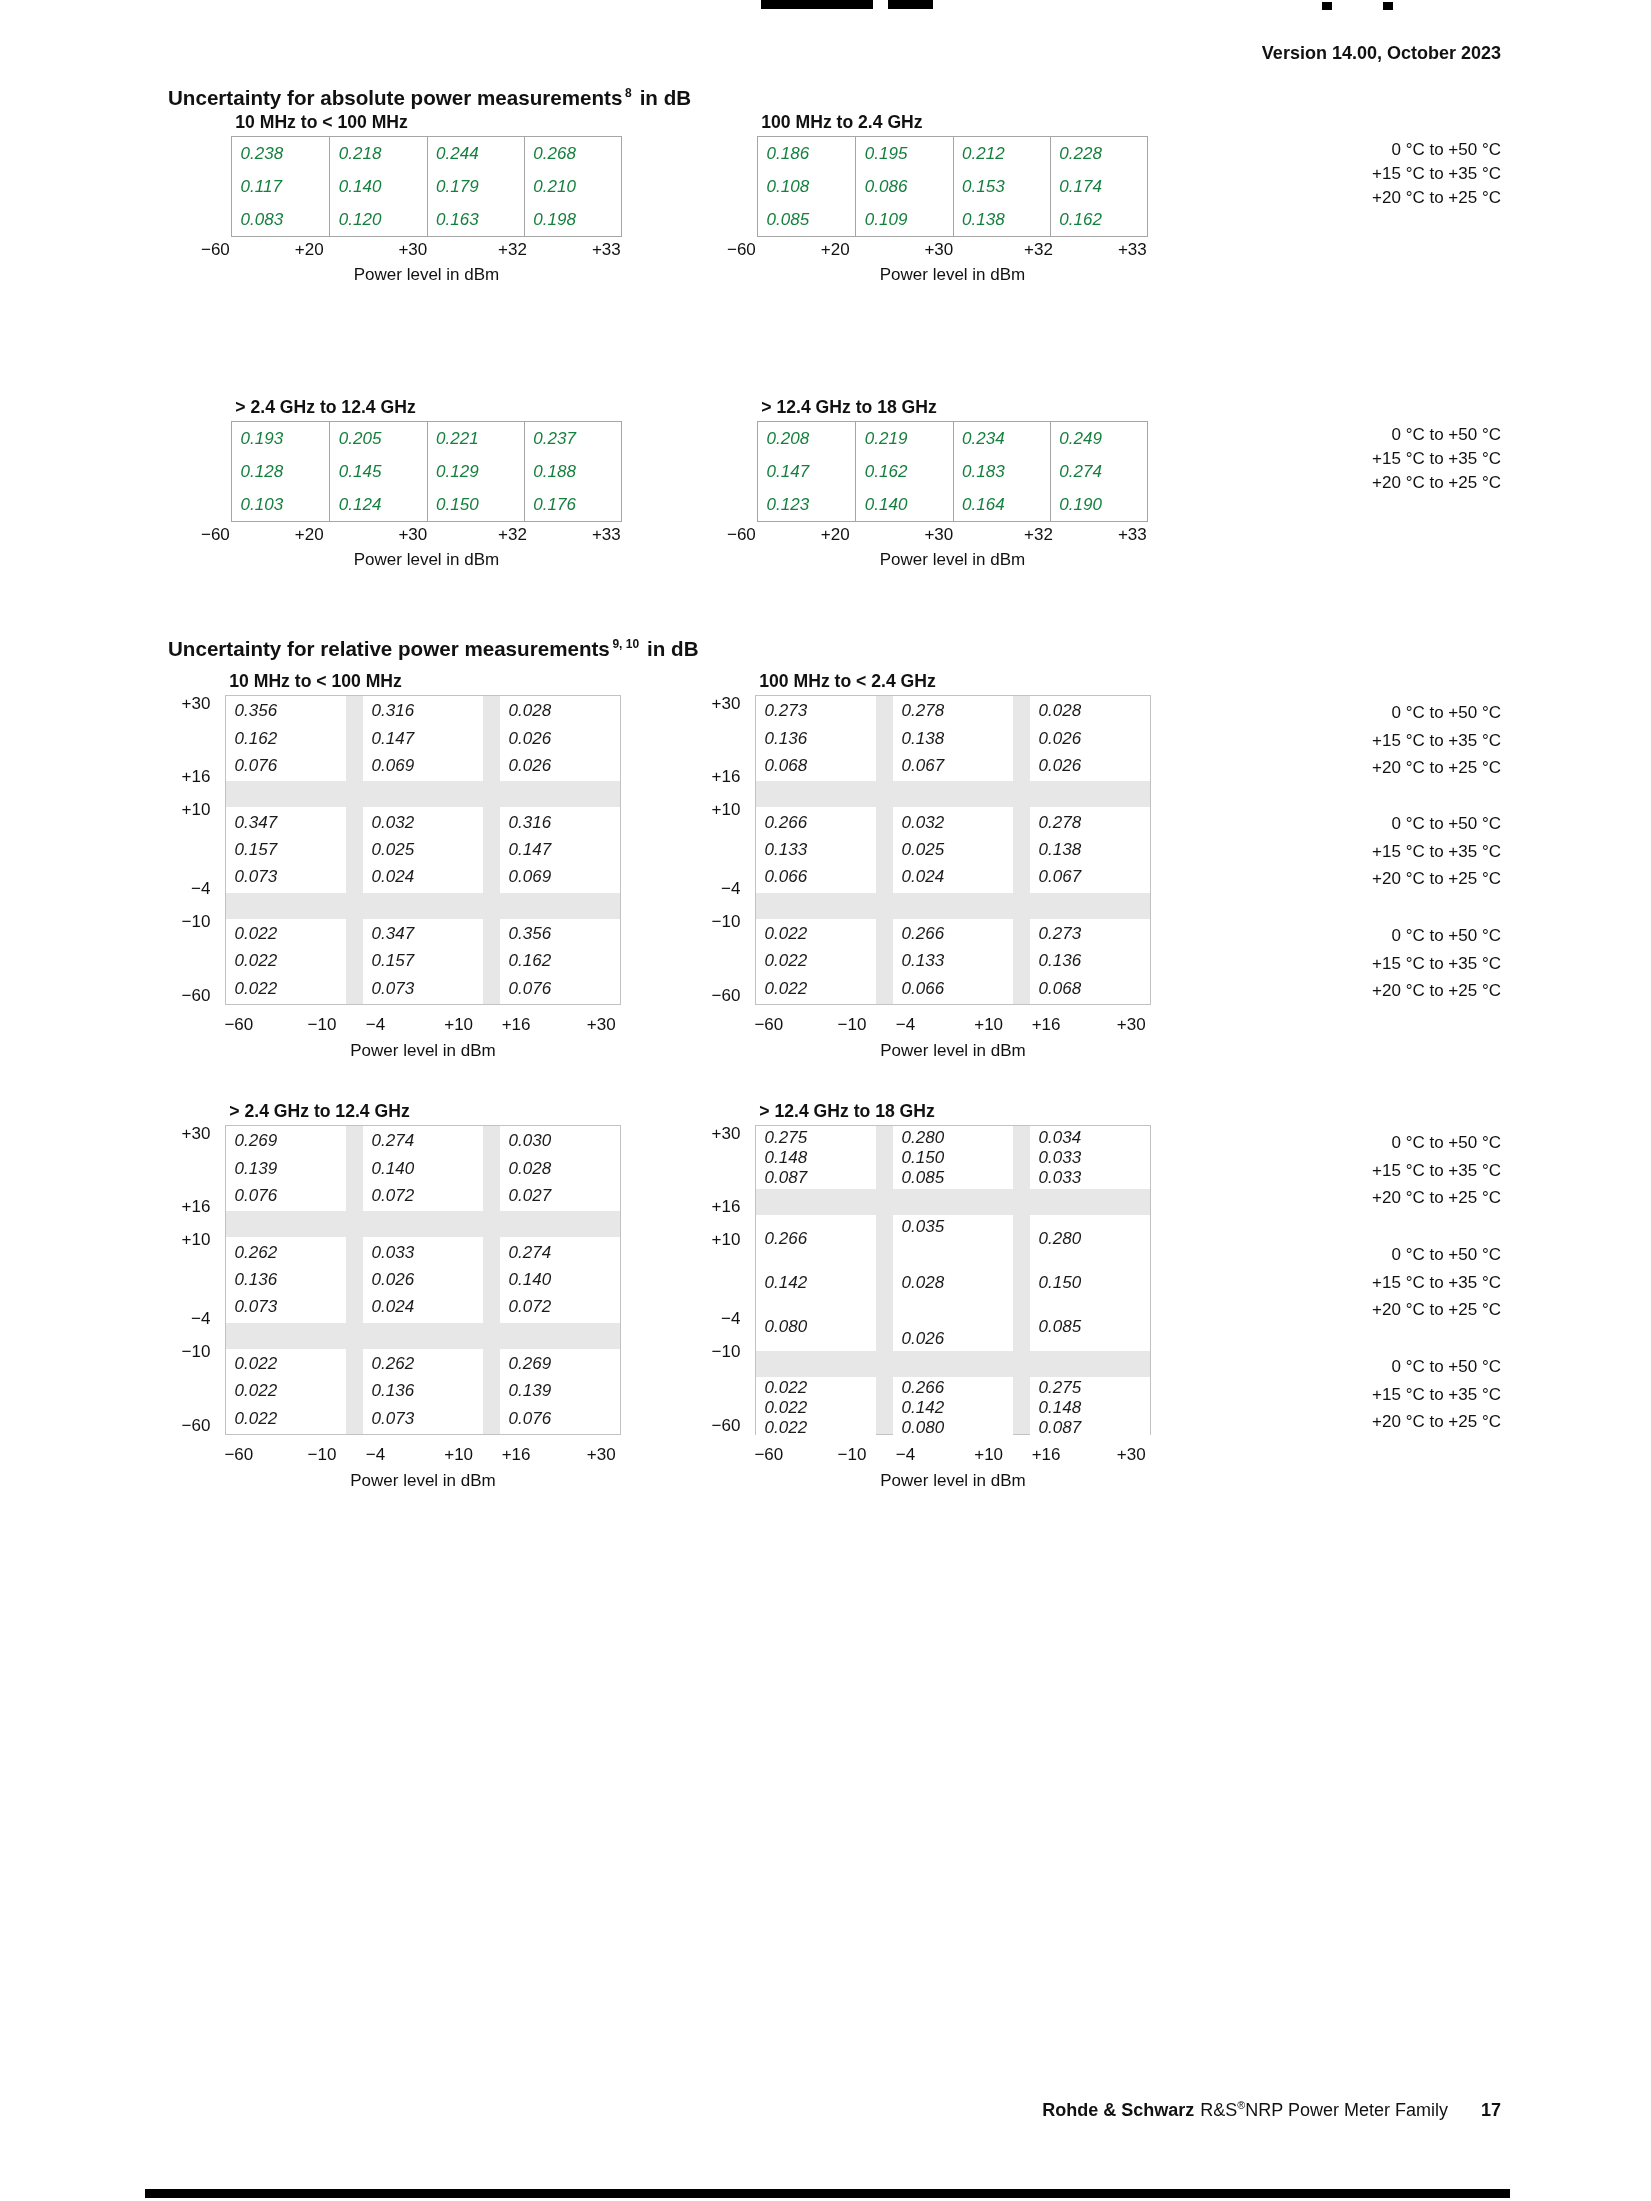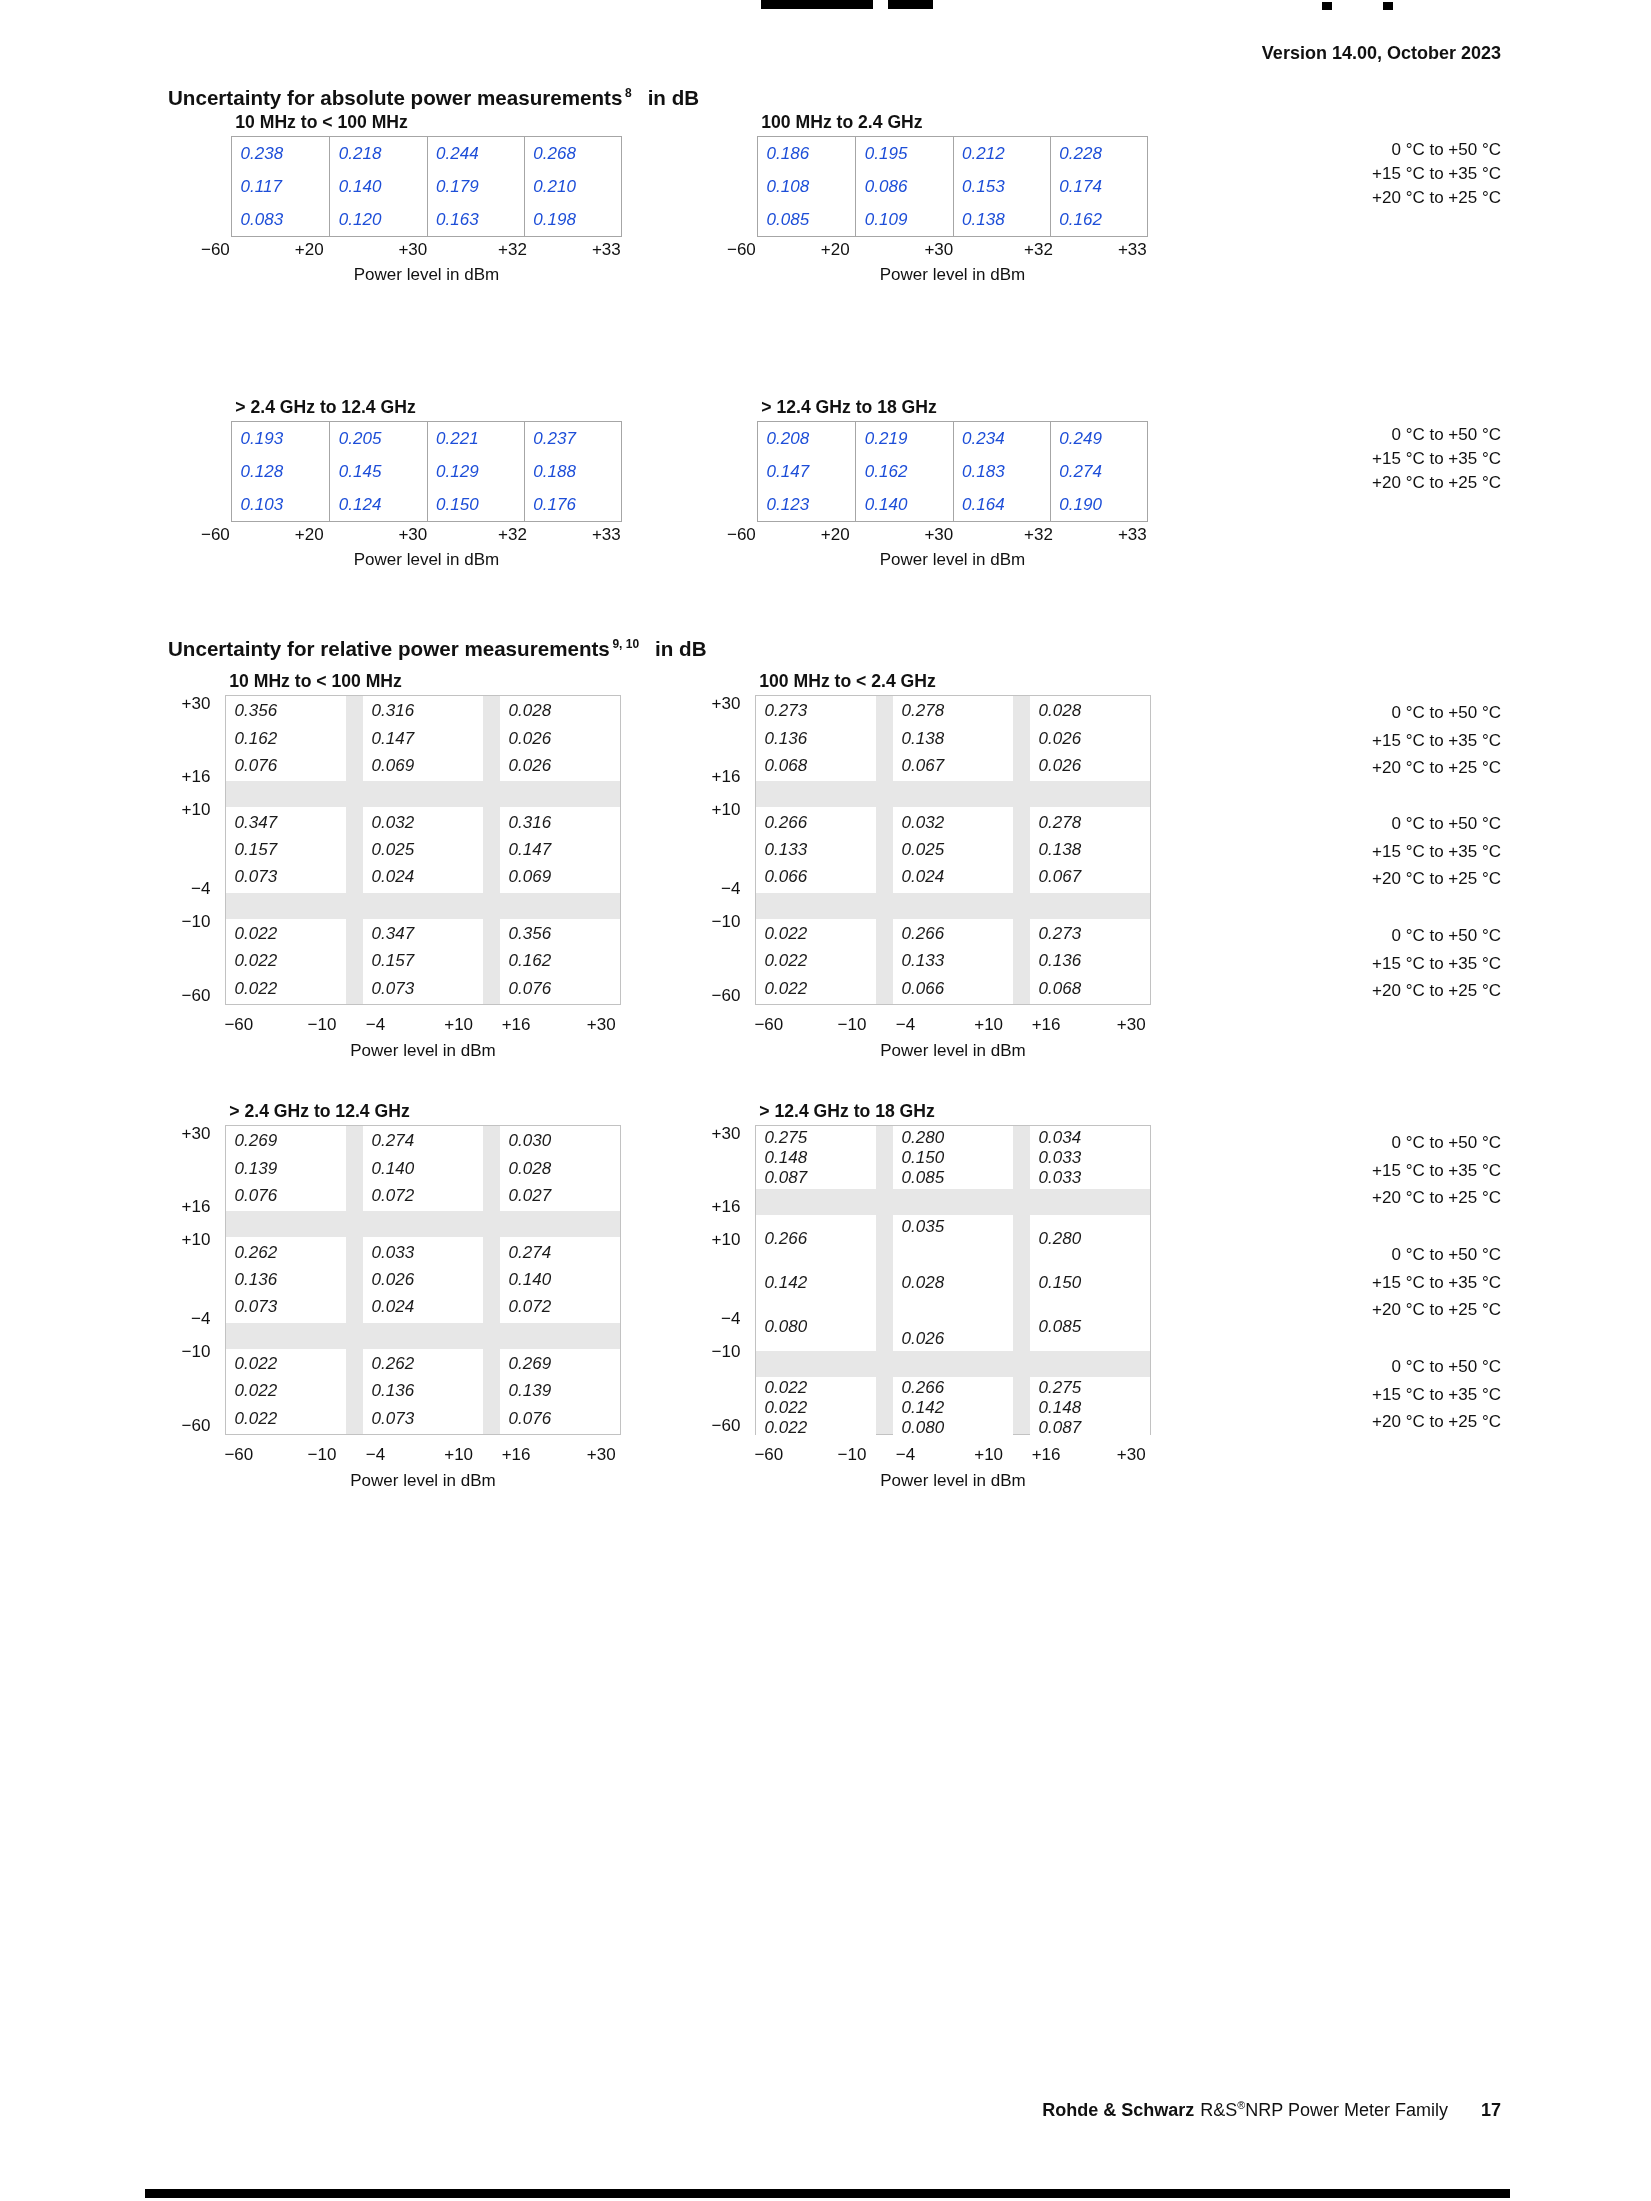--- a/index.html
+++ b/index.html
@@ -14,35 +14,35 @@
   .a3 { left: 1322px; top: 1.7px;    width: 10.3px;   height: 8.6px; }
   .a4 { left: 1383px; top: 1.7px;    width: 10.3px;   height: 8.6px; }
   .bottom-bar { left: 145px; top: 2189px; width: 1365px; height: 8.6px; }
 
   .version { position: absolute; top: 43px; right: 151px; font-size: 18px; font-weight: bold; text-align: right; }
 
   .sec-heading { position: absolute; font-size: 20.6px; font-weight: bold; white-space: nowrap; }
   #sec-abs { left: 168px; top: 86px; }
   #sec-rel { left: 168px; top: 637px; }
   .sec-heading sup { font-size: 12px; margin-left: 2.6px; }
-  .sec-heading .suffix { margin-left: 16px; }
+  .sec-heading .suffix { margin-left: 8px; }
 
   .tbl-title { font-size: 17.6px; font-weight: bold; height: 24px; padding-left: 4.3px; white-space: nowrap; }
 
   
   .abs-table { position: absolute; width: 391px; }
   #abs0 { left: 231px; top: 112px; }
   #abs1 { left: 757px; top: 112px; }
   #abs2 { left: 231px; top: 397px; }
   #abs3 { left: 757px; top: 397px; }
 
   .abs-grid { position: relative; display: grid; grid-template-columns: repeat(4, 1fr);
               grid-auto-rows: 33px; width: 391px; border: 0.9px solid #a6a6a6; background: #fff; }
   .abs-grid .cell { border-left: 0.9px solid #a6a6a6; display: flex; align-items: center;
-                    padding-left: 8.6px; font-style: italic; font-size: 17px; color: #1d4ed8; }
+                    padding-left: 8.6px; font-style: italic; font-size: 17px; color: #15803d; }
   .abs-grid .cell.first { border-left: none; }
 
   .abs-axis { position: relative; height: 22.4px; margin-top: 2.6px; font-size: 17px; }
   .abs-axis span { position: absolute; top: 0; transform: translateX(-50%); white-space: nowrap; }
   .abs-axis .t0 { left: -4%; }
   .abs-axis .t1 { left: 20%; }
   .abs-axis .t2 { left: 46.5%; }
   .abs-axis .t3 { left: 72%; }
   .abs-axis .t4 { left: 96%; }
 

